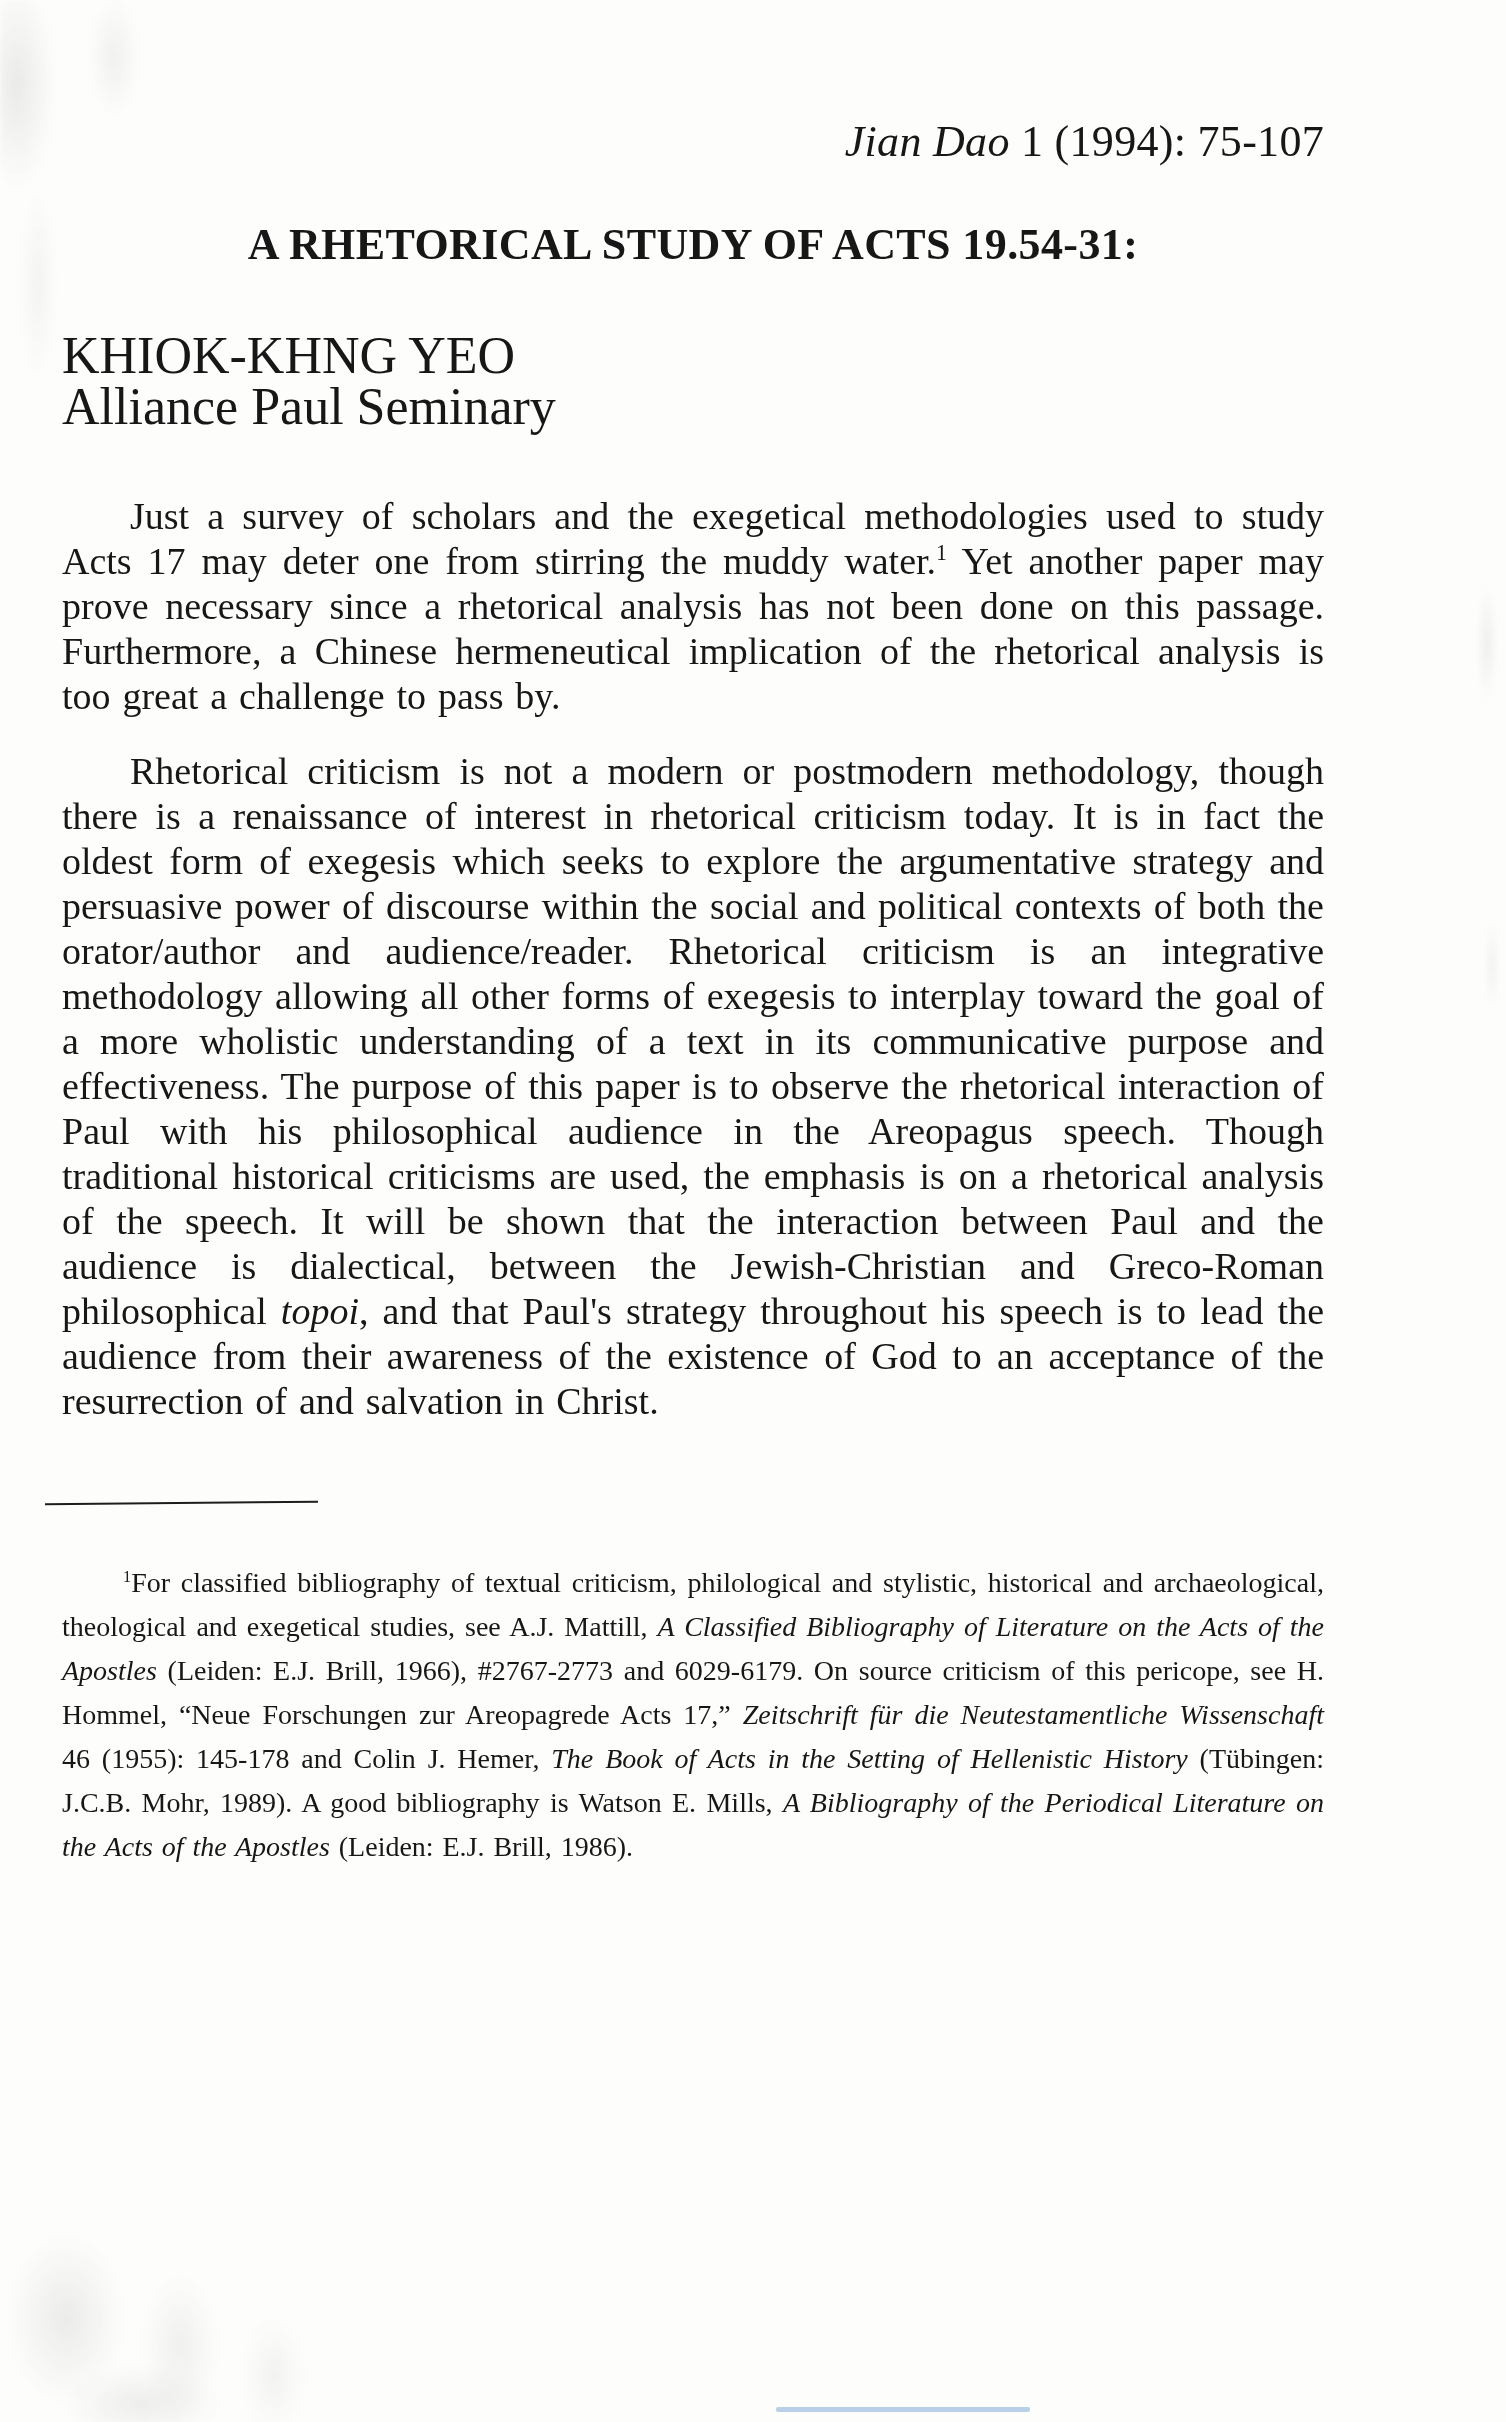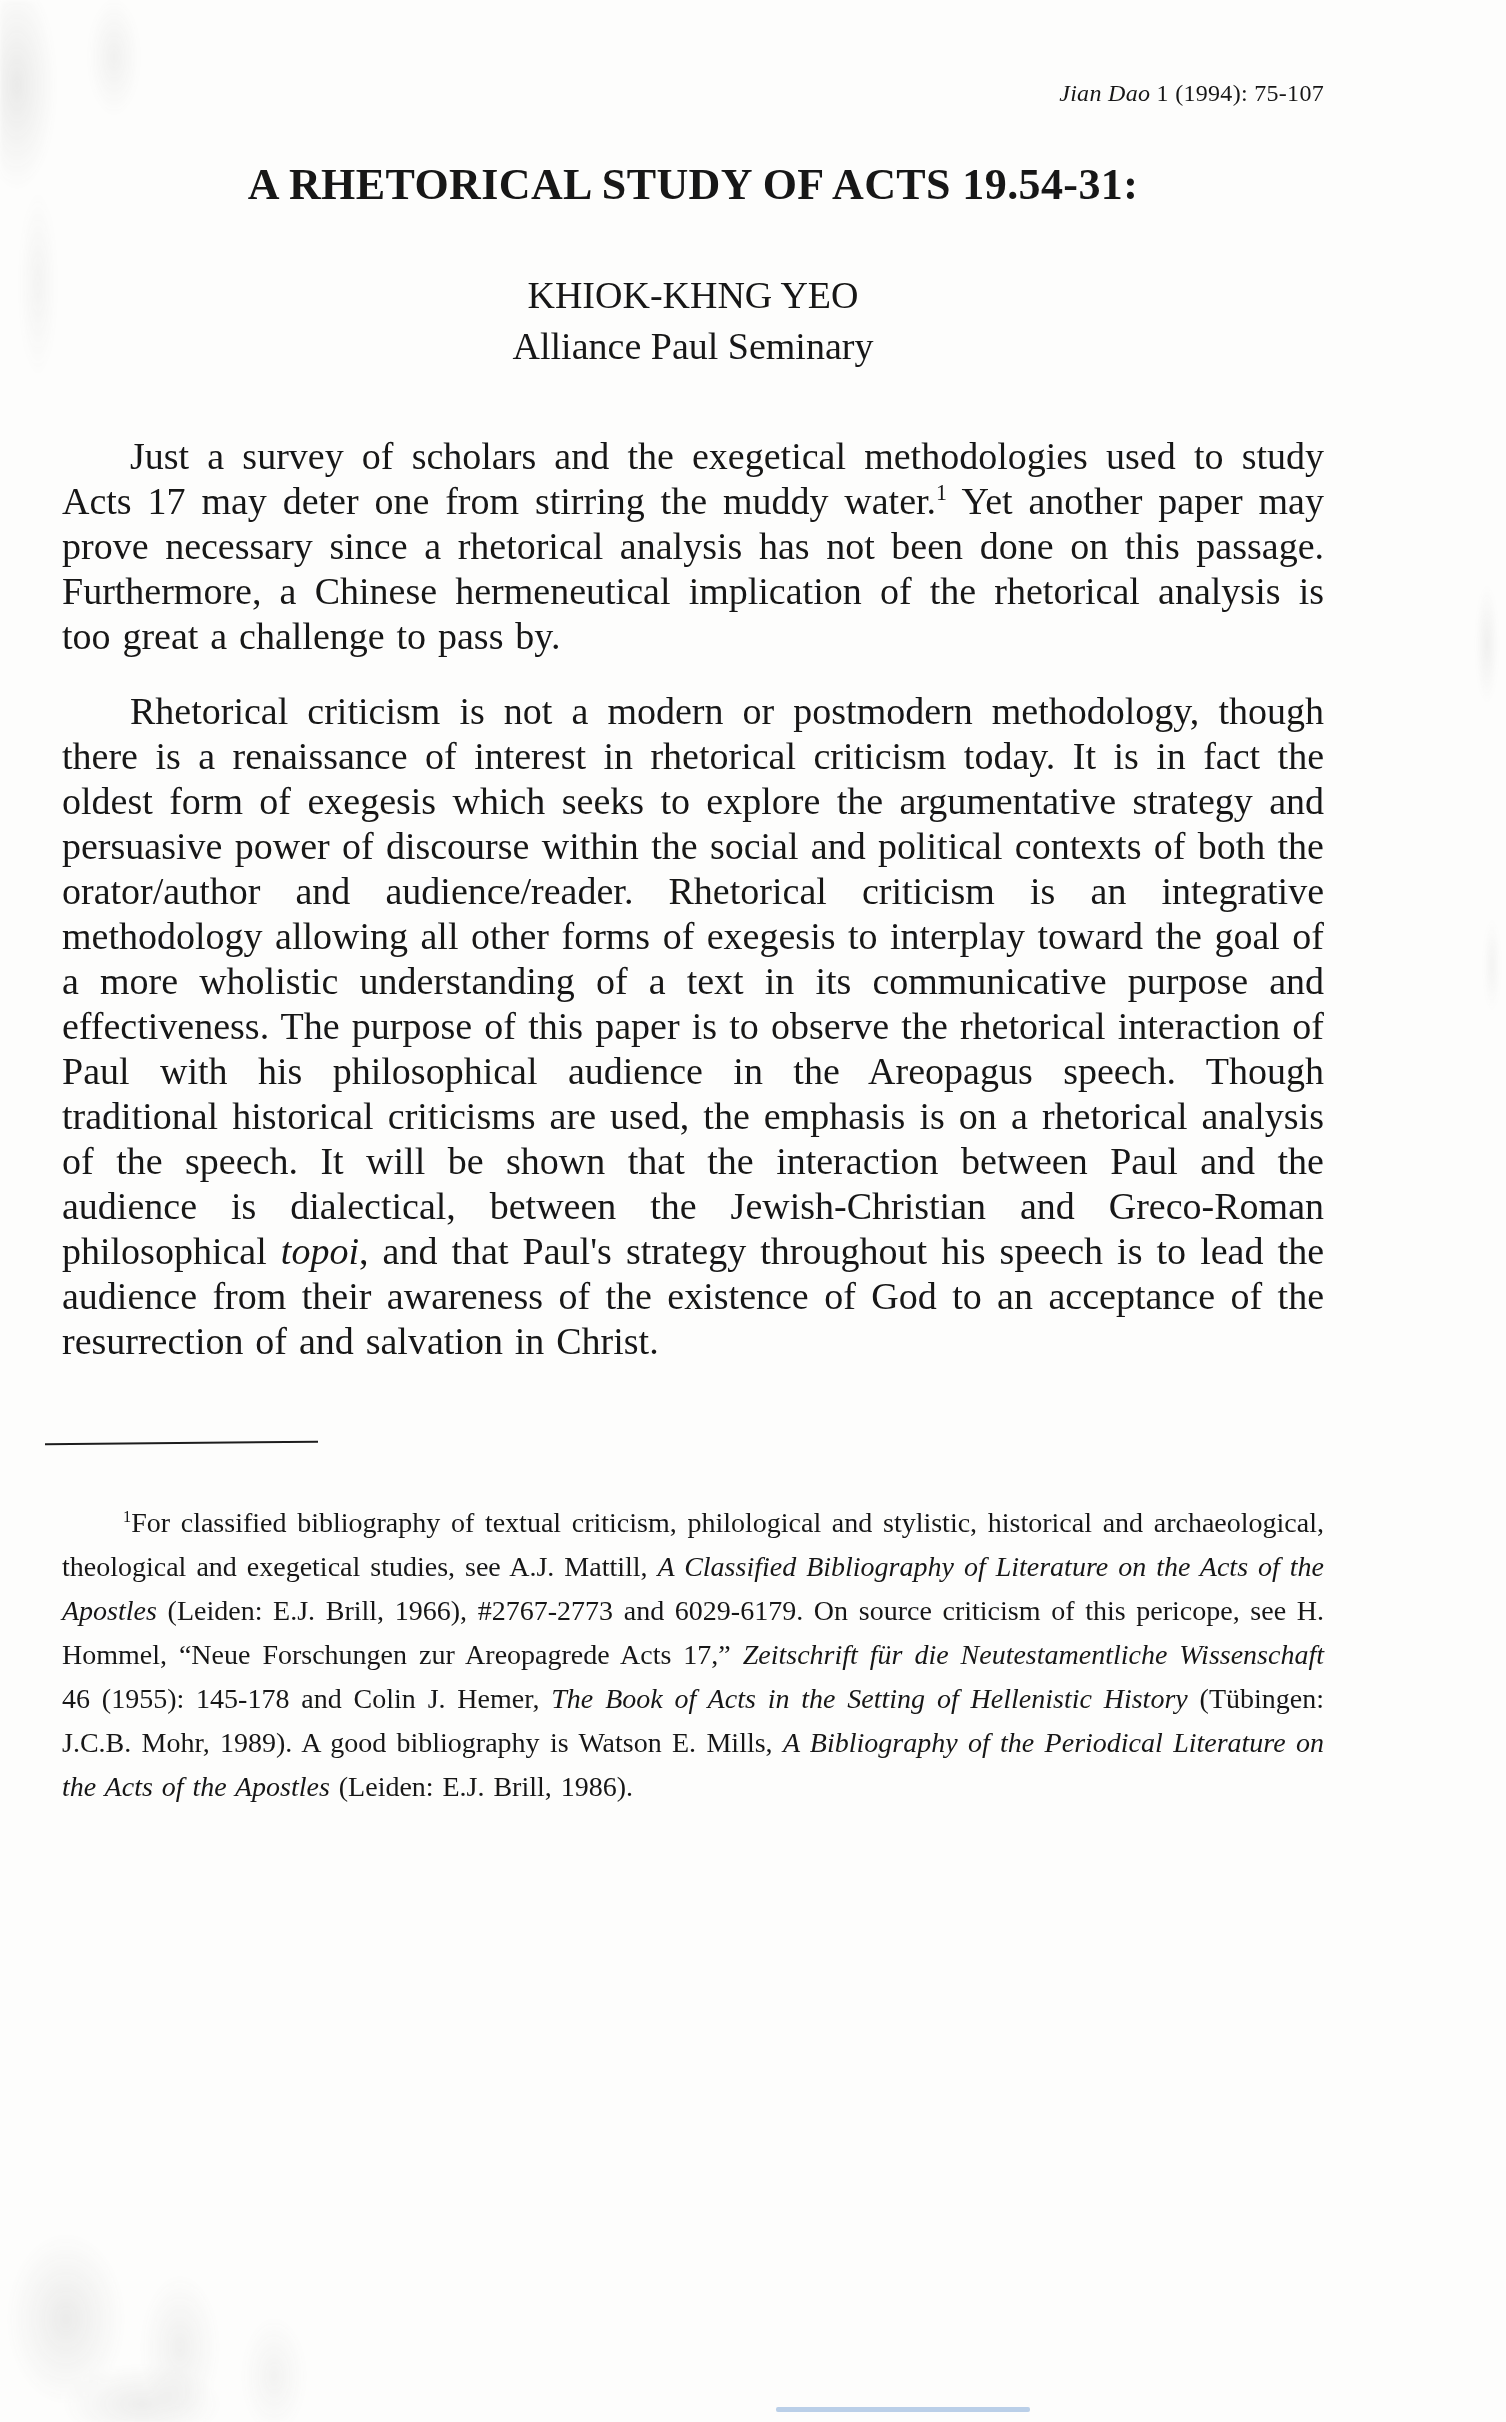--- a/index.html
+++ b/index.html
@@ -11,39 +11,38 @@
     overflow: hidden;
   }
   .page {
     position: absolute; inset: 0;
     background: #fdfdfc;
   }
   .content {
     position: absolute; left: 62px; top: 0; width: 1262px;
   }
   .journal-citation {
-    margin-top: 80px;
+    margin-top: 117px;
     text-align: right;
-    font-size: 24px;
+    font-size: 44px;
     line-height: 1.15;
     letter-spacing: 0.3px;
   }
   .title-block {
     margin-top: 47px;
     text-align: center;
     font-size: 44px;
     font-weight: 700;
     line-height: 60px;
     letter-spacing: 0.4px;
   }
   .title-line { display: block; }
   .author-block {
     margin-top: 55px;
-    text-align: center;
-    font-size: 38px;
+    font-size: 52px;
     line-height: 51px;
   }
   .body-text { margin-top: 62px; }
   .para {
     margin: 0 0 30px 0;
     font-size: 38px;
     line-height: 45px;
     text-align: justify;
     text-indent: 68px;
     word-spacing: 2.4px;

